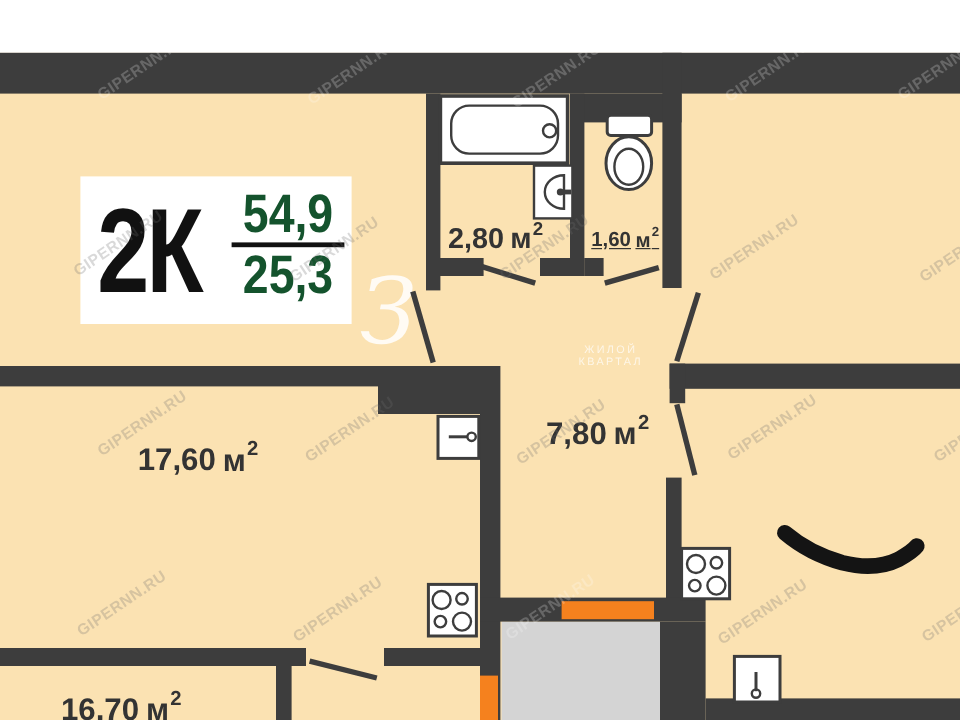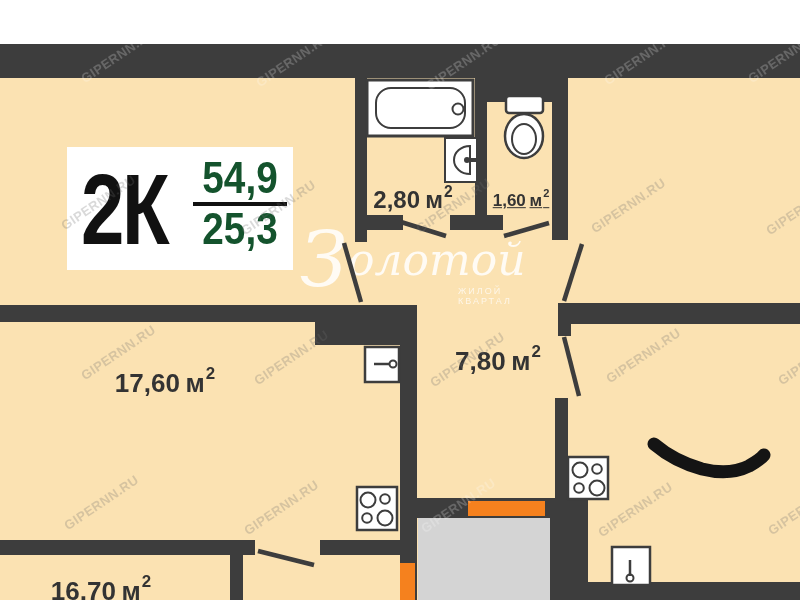--- a/index.html
+++ b/index.html
@@ -24,21 +24,21 @@
   .frac .num,.frac .den{font-size:45px;line-height:.95;transform:scaleX(.86);}
   .frac .bar{border-top:4px solid #111;margin:2px 2px;}
   .wm{position:absolute;transform:rotate(-34deg);font-size:13px;font-weight:bold;
       color:rgba(110,110,110,.26);letter-spacing:.5px;white-space:nowrap;pointer-events:none;}
   .wm.light{color:rgba(255,255,255,.22);}
   .logo{position:absolute;left:300px;top:236px;width:260px;height:70px;color:rgba(255,255,255,.85);
         font-family:"DejaVu Serif",serif;font-style:italic;pointer-events:none;}
   .logo .lz{position:absolute;left:0;top:-14px;font-size:76px;line-height:1;}
   .logo .lr{position:absolute;left:48px;top:2px;font-size:44px;line-height:1;}
   .logo .ls{position:absolute;left:158px;top:50px;font-size:9px;letter-spacing:2px;
-            font-style:normal;font-family:"Liberation Sans",sans-serif;color:rgba(255,255,255,.7);}
+            font-style:normal;font-family:"Liberation Sans",sans-serif;color:rgba(255,255,255,.7);text-align:center;}
 </style>
 </head>
 <body>
 
 <div class="stage">
 
   <div class="floor"></div>
 
   <div class="gray" style="left:418px;top:518px;width:132px;height:82px;"></div>
 
@@ -61,21 +61,20 @@
   <div class="w" style="left:588px;top:582px;width:212px;height:18px;"></div>
   <div class="w" style="left:0;top:540px;width:255px;height:15px;"></div>
   <div class="w" style="left:320px;top:540px;width:80px;height:15px;"></div>
   <div class="w" style="left:230px;top:555px;width:13px;height:45px;"></div>
 
   <div class="accent" style="left:468px;top:501px;width:77px;height:15px;"></div>
   <div class="accent" style="left:400px;top:563px;width:15px;height:37px;"></div>
 
   <div class="logo">
     <span class="lz">З</span>
-    <span class="lr">олотой</span>
     <span class="ls">ЖИЛОЙ КВАРТАЛ</span>
   </div>
 
   <svg class="svgLayer" viewBox="0 0 800 600">
 
     <g>
       <rect x="367" y="80" width="106" height="56" fill="#fff" stroke="#3d3d3d" stroke-width="3"></rect>
       <rect x="376" y="88" width="89" height="40" rx="15" fill="#fff" stroke="#3d3d3d" stroke-width="2"></rect>
       <circle cx="458" cy="109" r="5.5" fill="#fff" stroke="#3d3d3d" stroke-width="2"></circle>
     </g>

